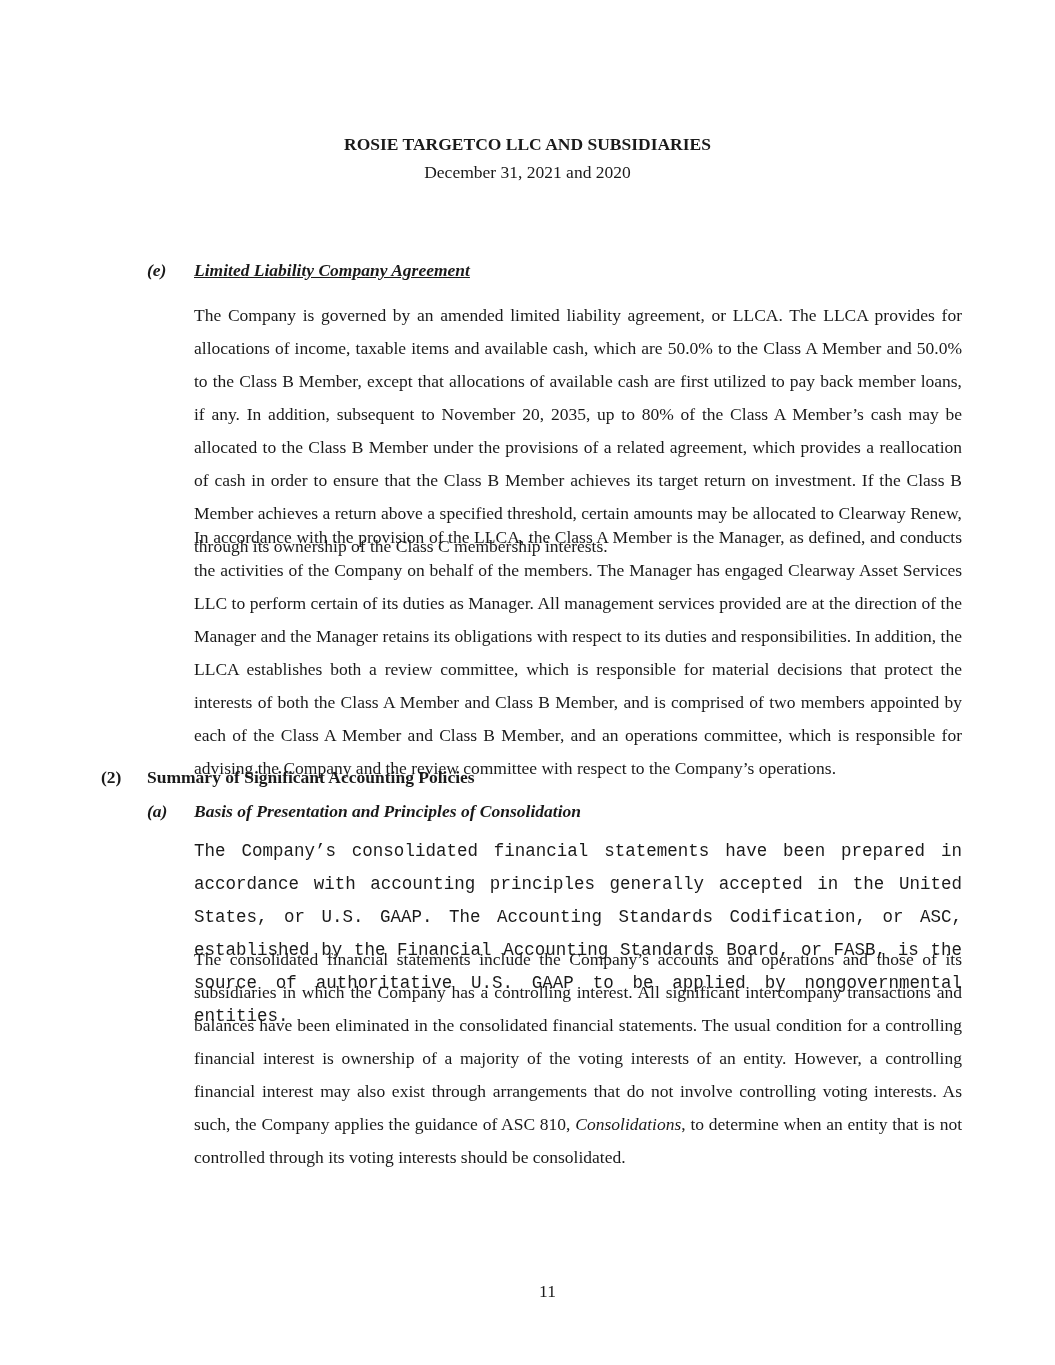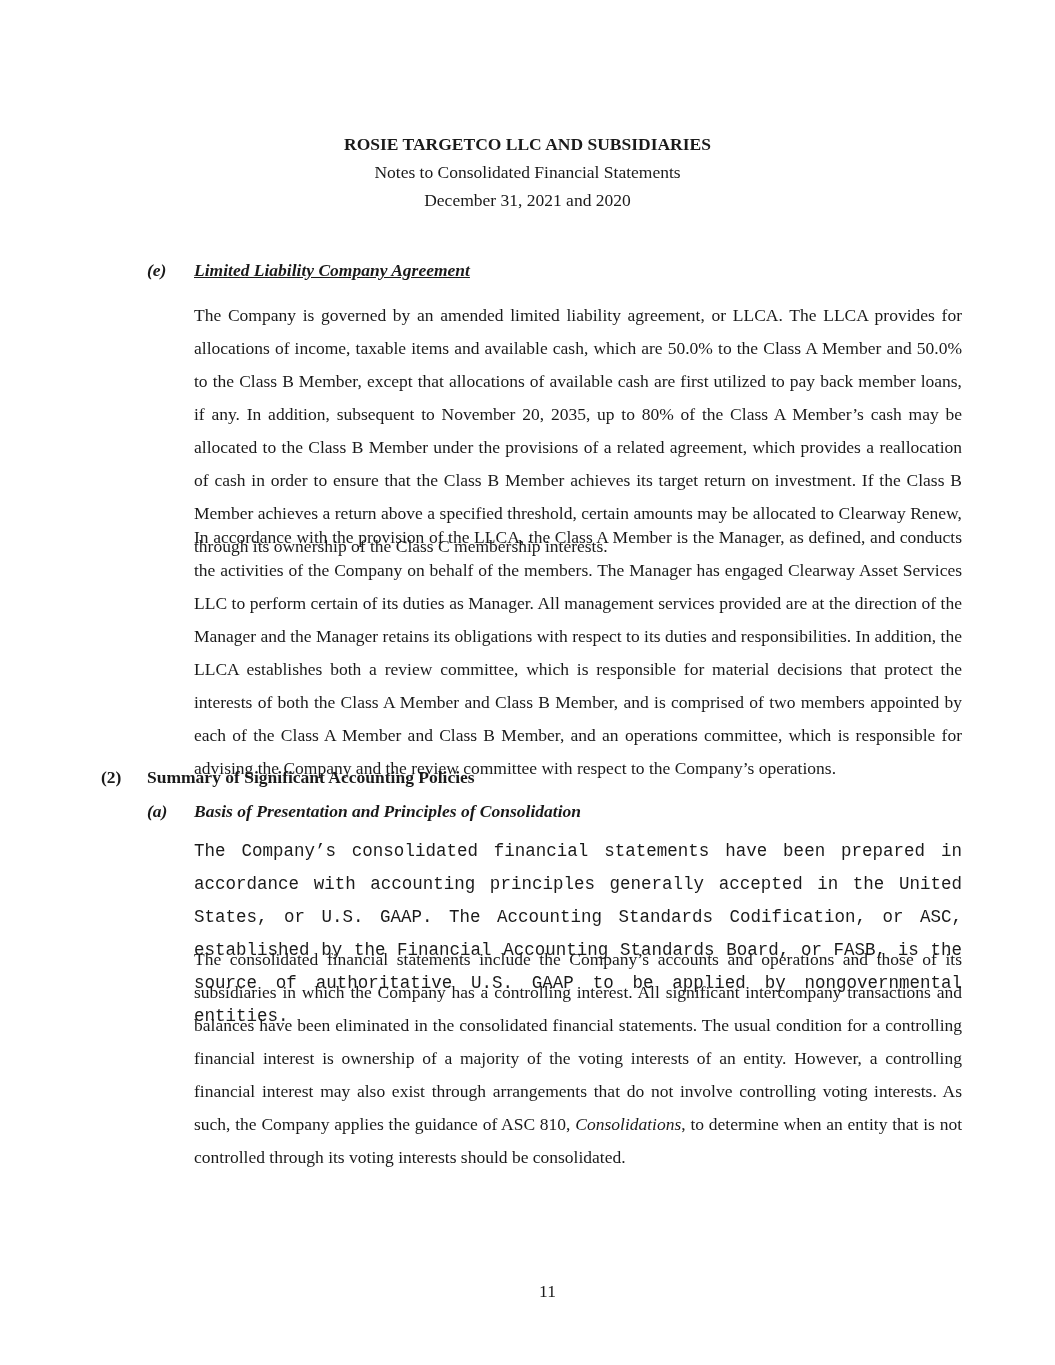--- a/index.html
+++ b/index.html
@@ -13,21 +13,20 @@
   .para { position: absolute; left: 194px; width: 768px; font-size: 17.5px; line-height: 33px;
           text-align: justify; margin: 0; }
   .para i { }
   .page-num { position: absolute; top: 1281px; left: 0; width: 1055px; text-align: center; font-size: 17.5px; padding-left: 20px; }
 </style>
 </head>
 <body>
 
 <div class="header">
   <div class="company">ROSIE TARGETCO LLC AND SUBSIDIARIES</div>
-  <div class="sub">Notes to Consolidated Financial Statements</div>
   <div class="sub">December 31, 2021 and 2020</div>
 </div>
 
 <div class="sub-head" style="top:259px; left:147px;">(e)</div>
 <div class="sub-head" style="top:259px; left:194px;text-decoration:underline;">Limited Liability Company Agreement</div>
 
 <p class="para" style="top:299px;">The Company is governed by an amended limited liability agreement, or LLCA. The LLCA provides for allocations of income, taxable items and available cash, which are 50.0% to the Class A Member and 50.0% to the Class B Member, except that allocations of available cash are first utilized to pay back member loans, if any. In addition, subsequent to November 20, 2035, up to 80% of the Class A Member’s cash may be allocated to the Class B Member under the provisions of a related agreement, which provides a reallocation of cash in order to ensure that the Class B Member achieves its target return on investment. If the Class B Member achieves a return above a specified threshold, certain amounts may be allocated to Clearway Renew, through its ownership of the Class C membership interests.</p>
 <p class="para" style="top:521px;">In accordance with the provision of the LLCA, the Class A Member is the Manager, as defined, and conducts the activities of the Company on behalf of the members. The Manager has engaged Clearway Asset Services LLC to perform certain of its duties as Manager. All management services provided are at the direction of the Manager and the Manager retains its obligations with respect to its duties and responsibilities. In addition, the LLCA establishes both a review committee, which is responsible for material decisions that protect the interests of both the Class A Member and Class B Member, and is comprised of two members appointed by each of the Class A Member and Class B Member, and an operations committee, which is responsible for advising the Company and the review committee with respect to the Company’s operations.</p>
 
 <div class="num-head" style="top:766px; left:101px;">(2)</div>

